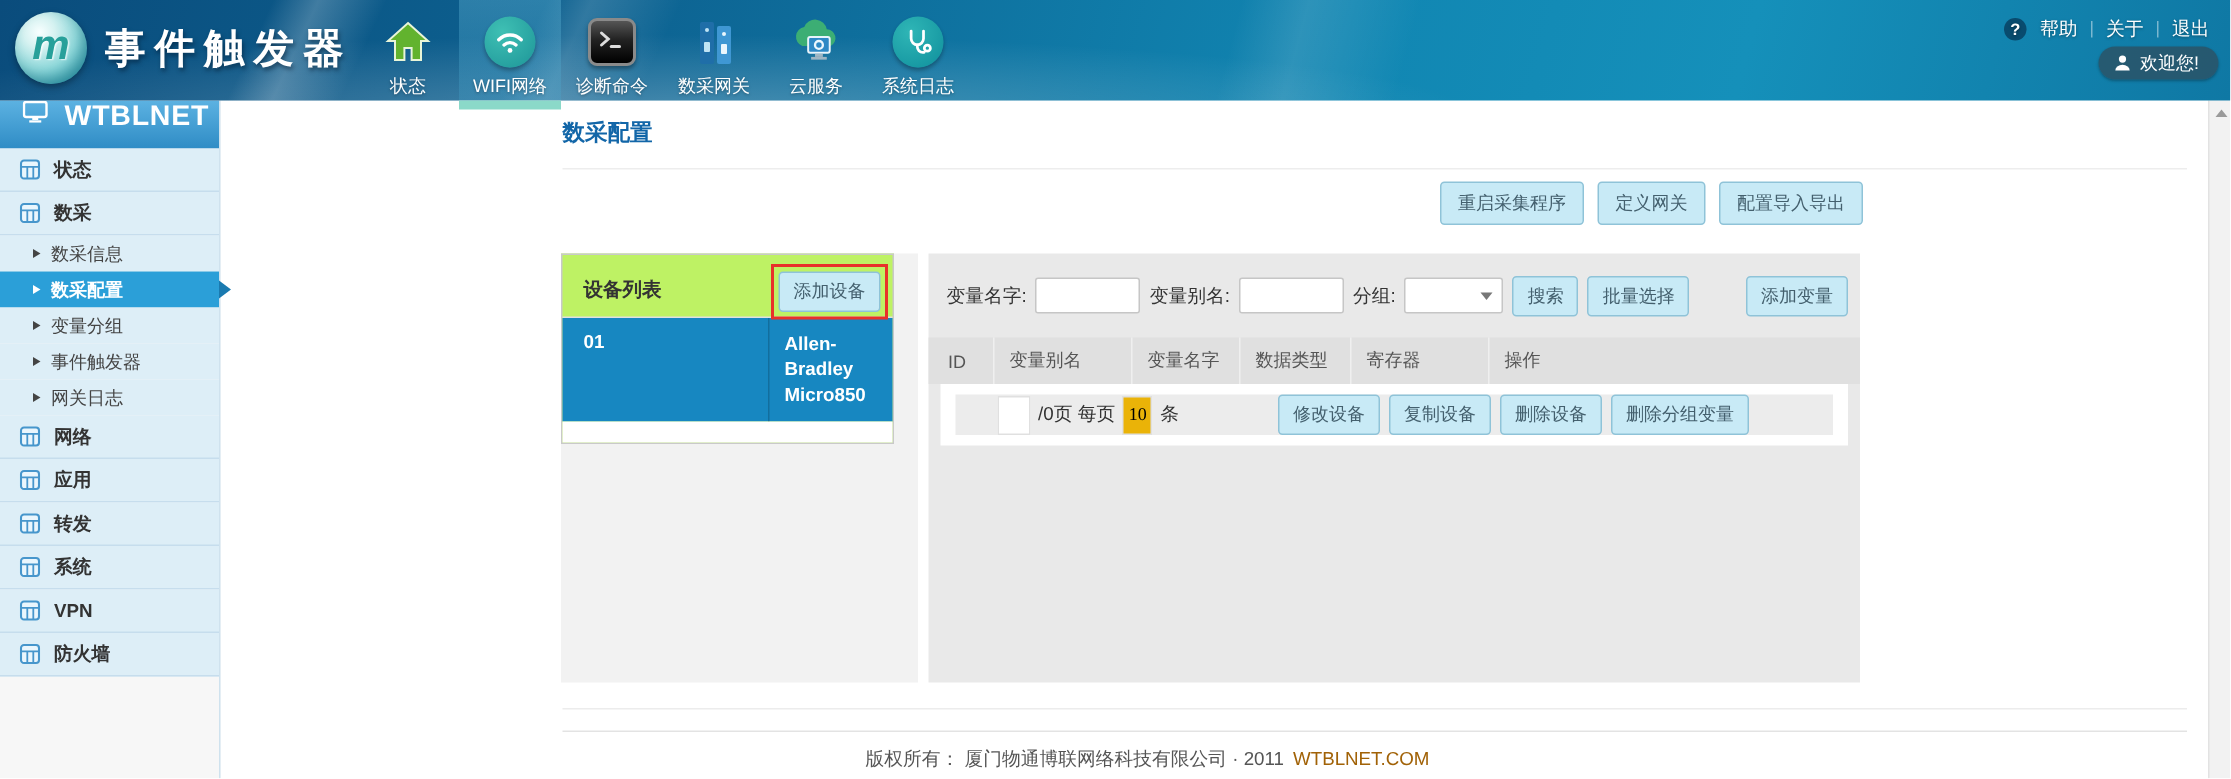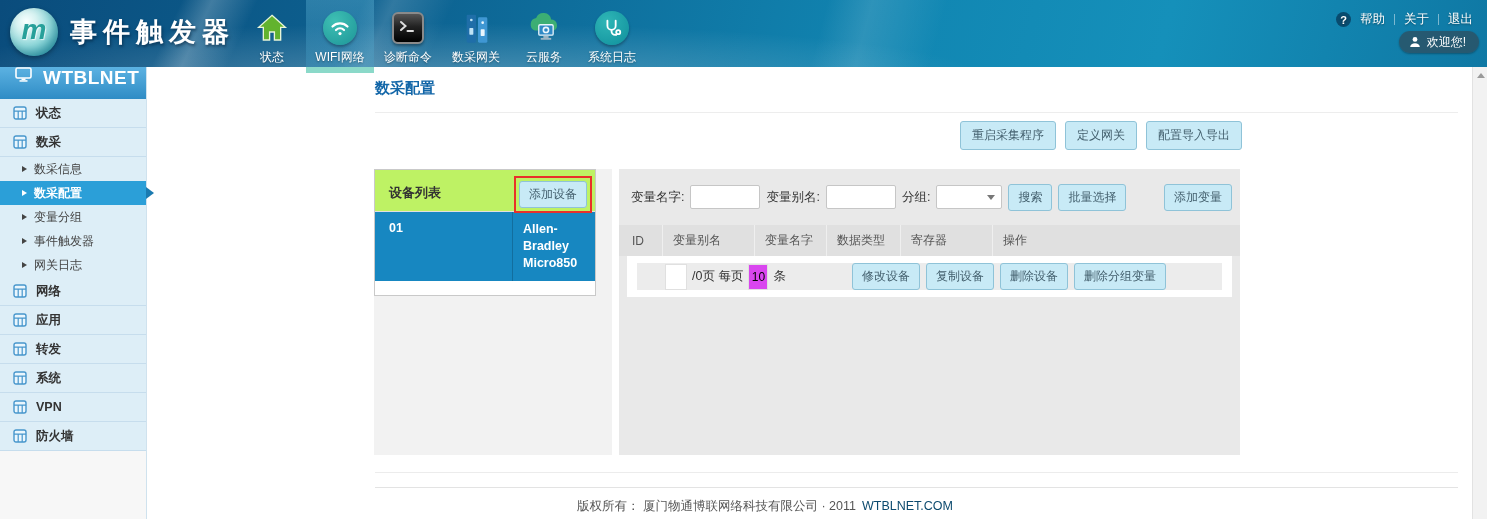--- a/index.html
+++ b/index.html
@@ -112,29 +112,29 @@
   .var-head { position:absolute; left:0; right:0; top:56px; height:31px; background:#e0e0e0;
     display:flex; align-items:center; font-size:12px; color:#555; }
   .vc { padding-left:10px; border-right:1px solid #efefef; align-self:stretch; display:flex; align-items:center; }
   .vc0 { width:44px; padding-left:13px; } .vc1 { width:92px; } .vc2 { width:72px; } .vc3 { width:74px; }
   .vc4 { width:92px; } .vc5 { flex:1; border-right:none; }
   .var-body { position:absolute; left:8px; right:8px; top:87px; height:41px; background:#fff; }
   .pagebar { position:absolute; left:10px; right:10px; top:7px; bottom:7px; background:#ececec;
     display:flex; align-items:center; font-size:12.5px; color:#333; padding-left:28px; }
   .pg-input { width:22px; height:26px; border:1px solid #e0e0e0; background:#fff; margin-right:5px;
     font-size:12px; text-align:center; font-family:inherit; }
-  .pp-input { width:20px; height:26px; border:1px solid #e0e0e0; background:#d946ef; margin:0 5px;
-    font-size:12px; text-align:center; font-family:Liberation Sans, sans-serif; }
+  .pp-input { width:20px; height:26px; border:1px solid #e0e0e0; background:#eab308; margin:0 5px;
+    font-size:12px; text-align:center; font-family:Liberation Serif, serif; }
   .pagebar .gap { width:66px; }
   .actions { display:flex; gap:6px; }
 
   .divider1 { position:absolute; left:375px; top:472px; width:1083px; height:1px; background:#ececec; }
   .divider2 { position:absolute; left:375px; top:487px; width:1083px; height:1px; background:#e3e3e3; }
   .footer { position:absolute; left:375px; top:498px; width:780px; text-align:center; font-size:12.5px; color:#555; }
-  .footer a { color:#0c4a6e; text-decoration:none; margin-left:6px; cursor:pointer; }
+  .footer a { color:#a16207; text-decoration:none; margin-left:6px; cursor:pointer; }
 </style>
 </head>
 <body>
 
 <div class="page">
 
   <header class="topbar">
     <div class="streaks"></div>
     <div class="logo">
       <div class="logo-sphere">

